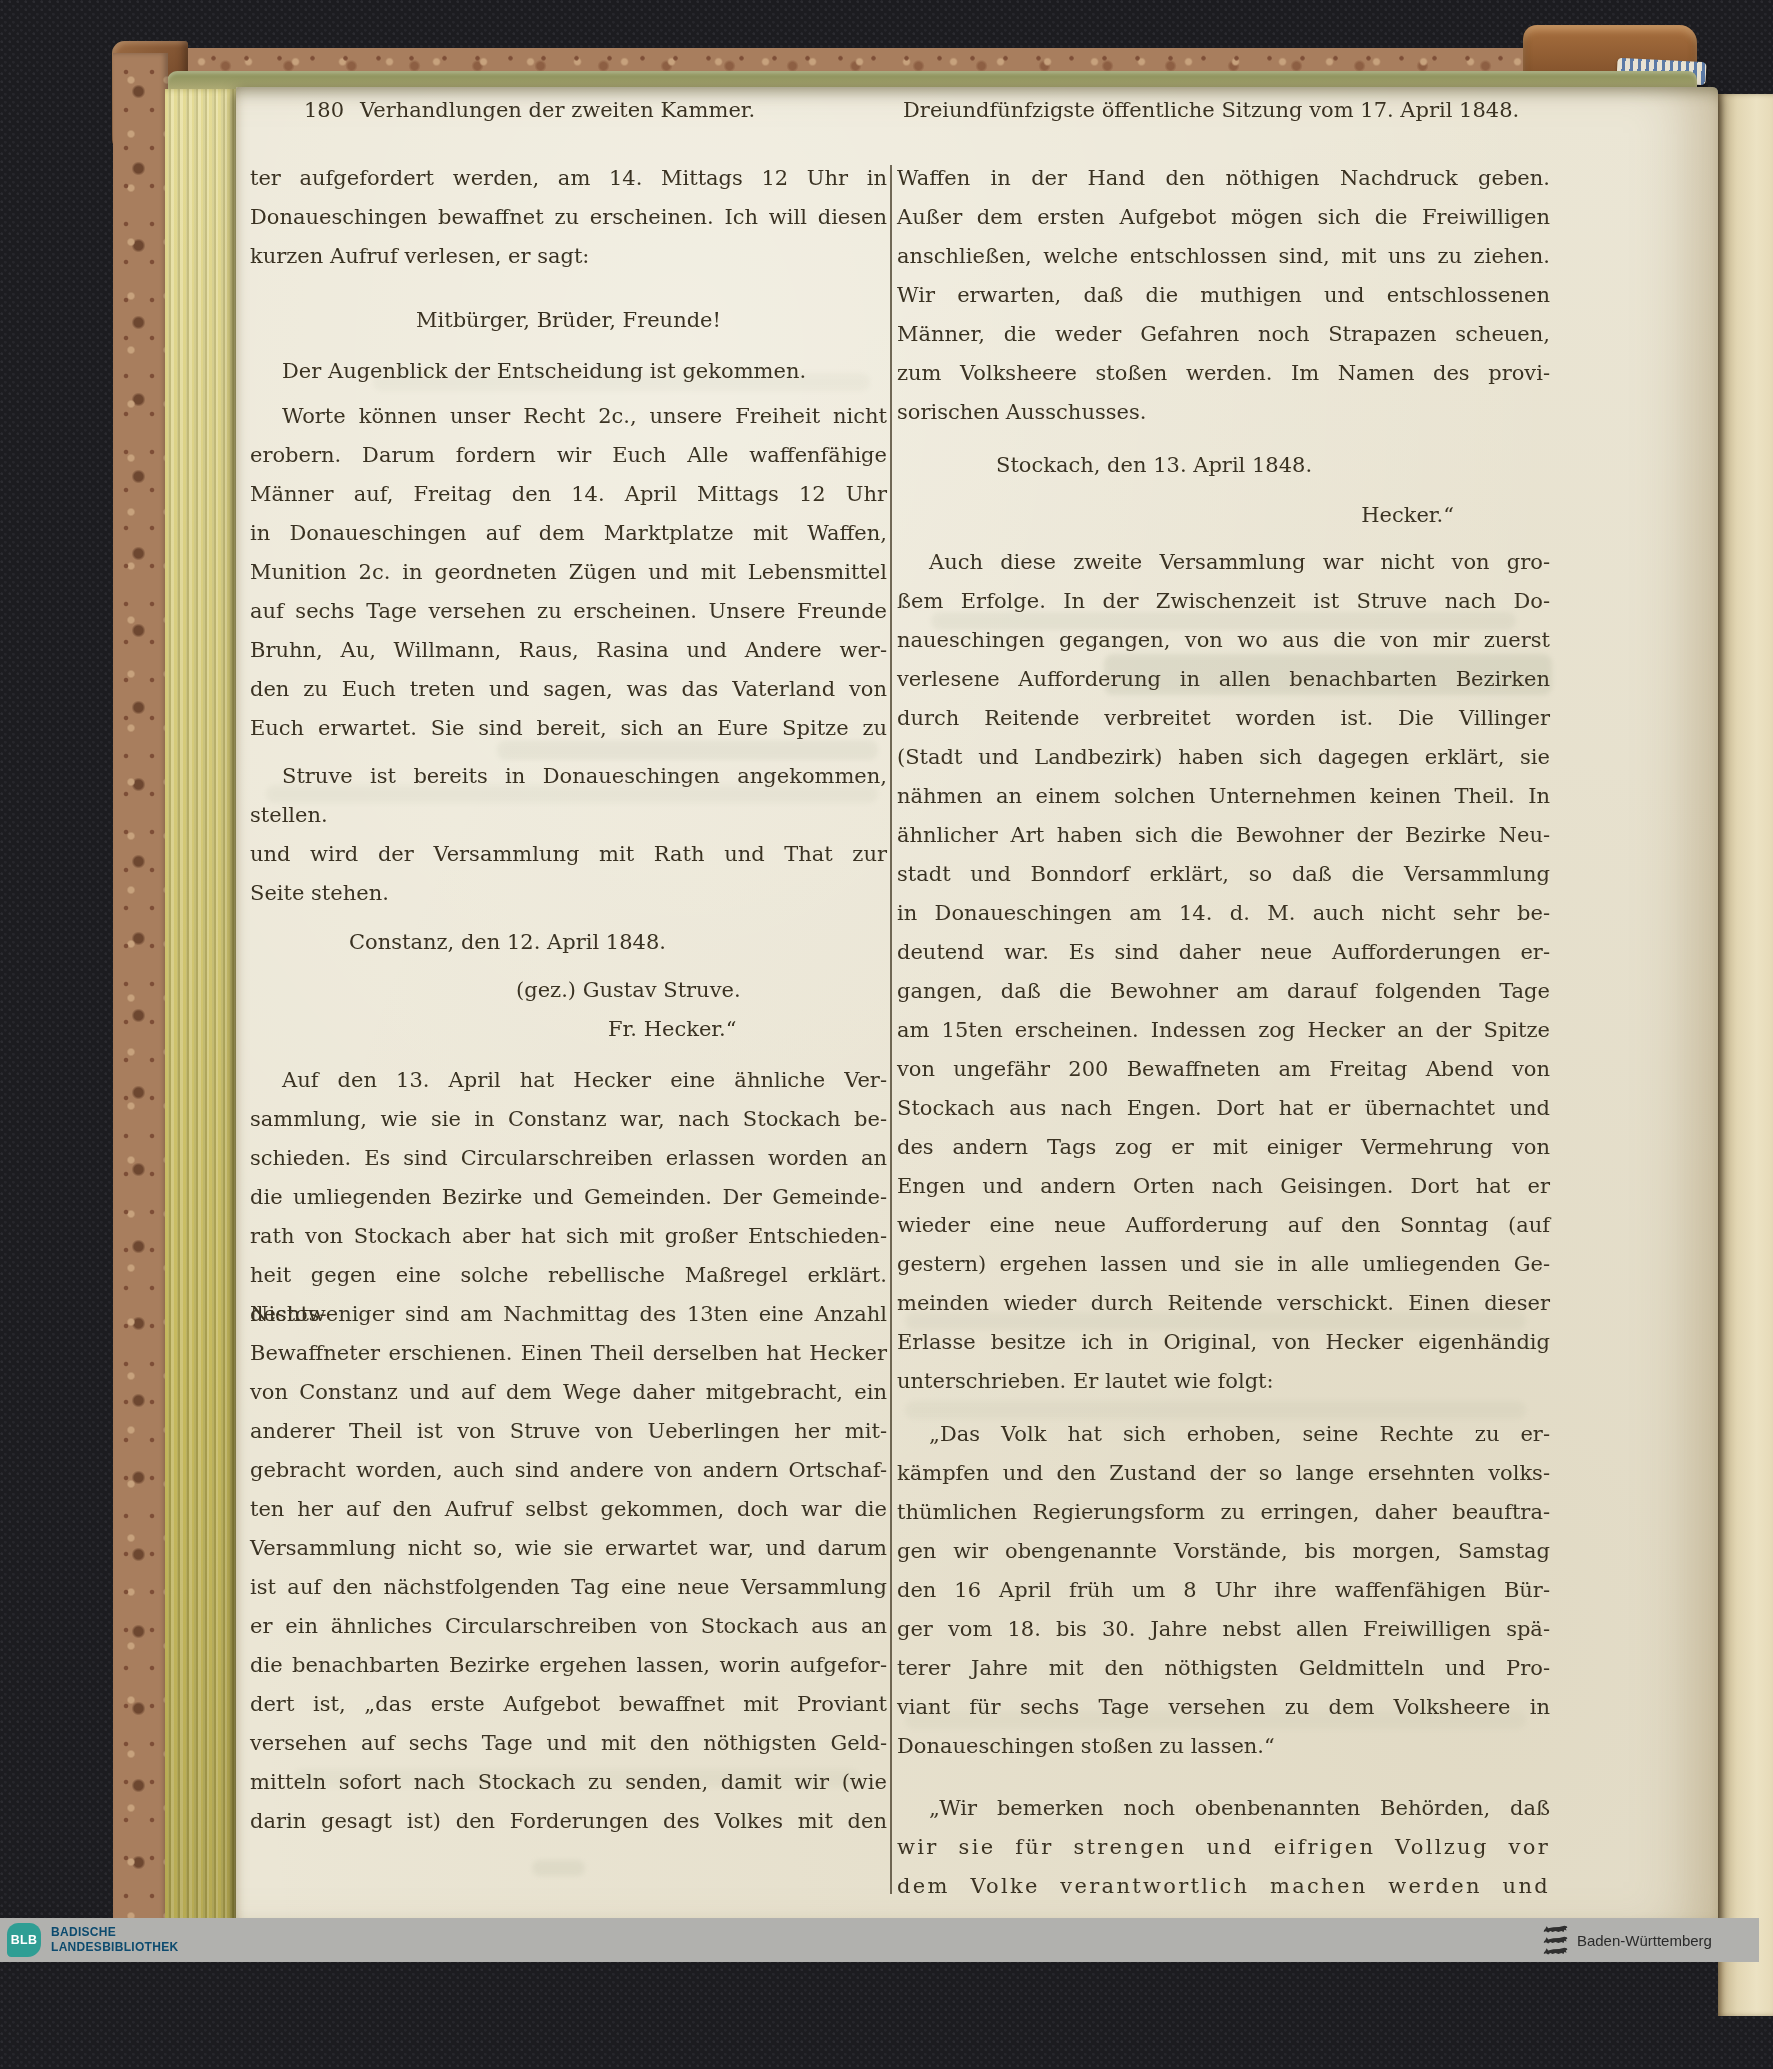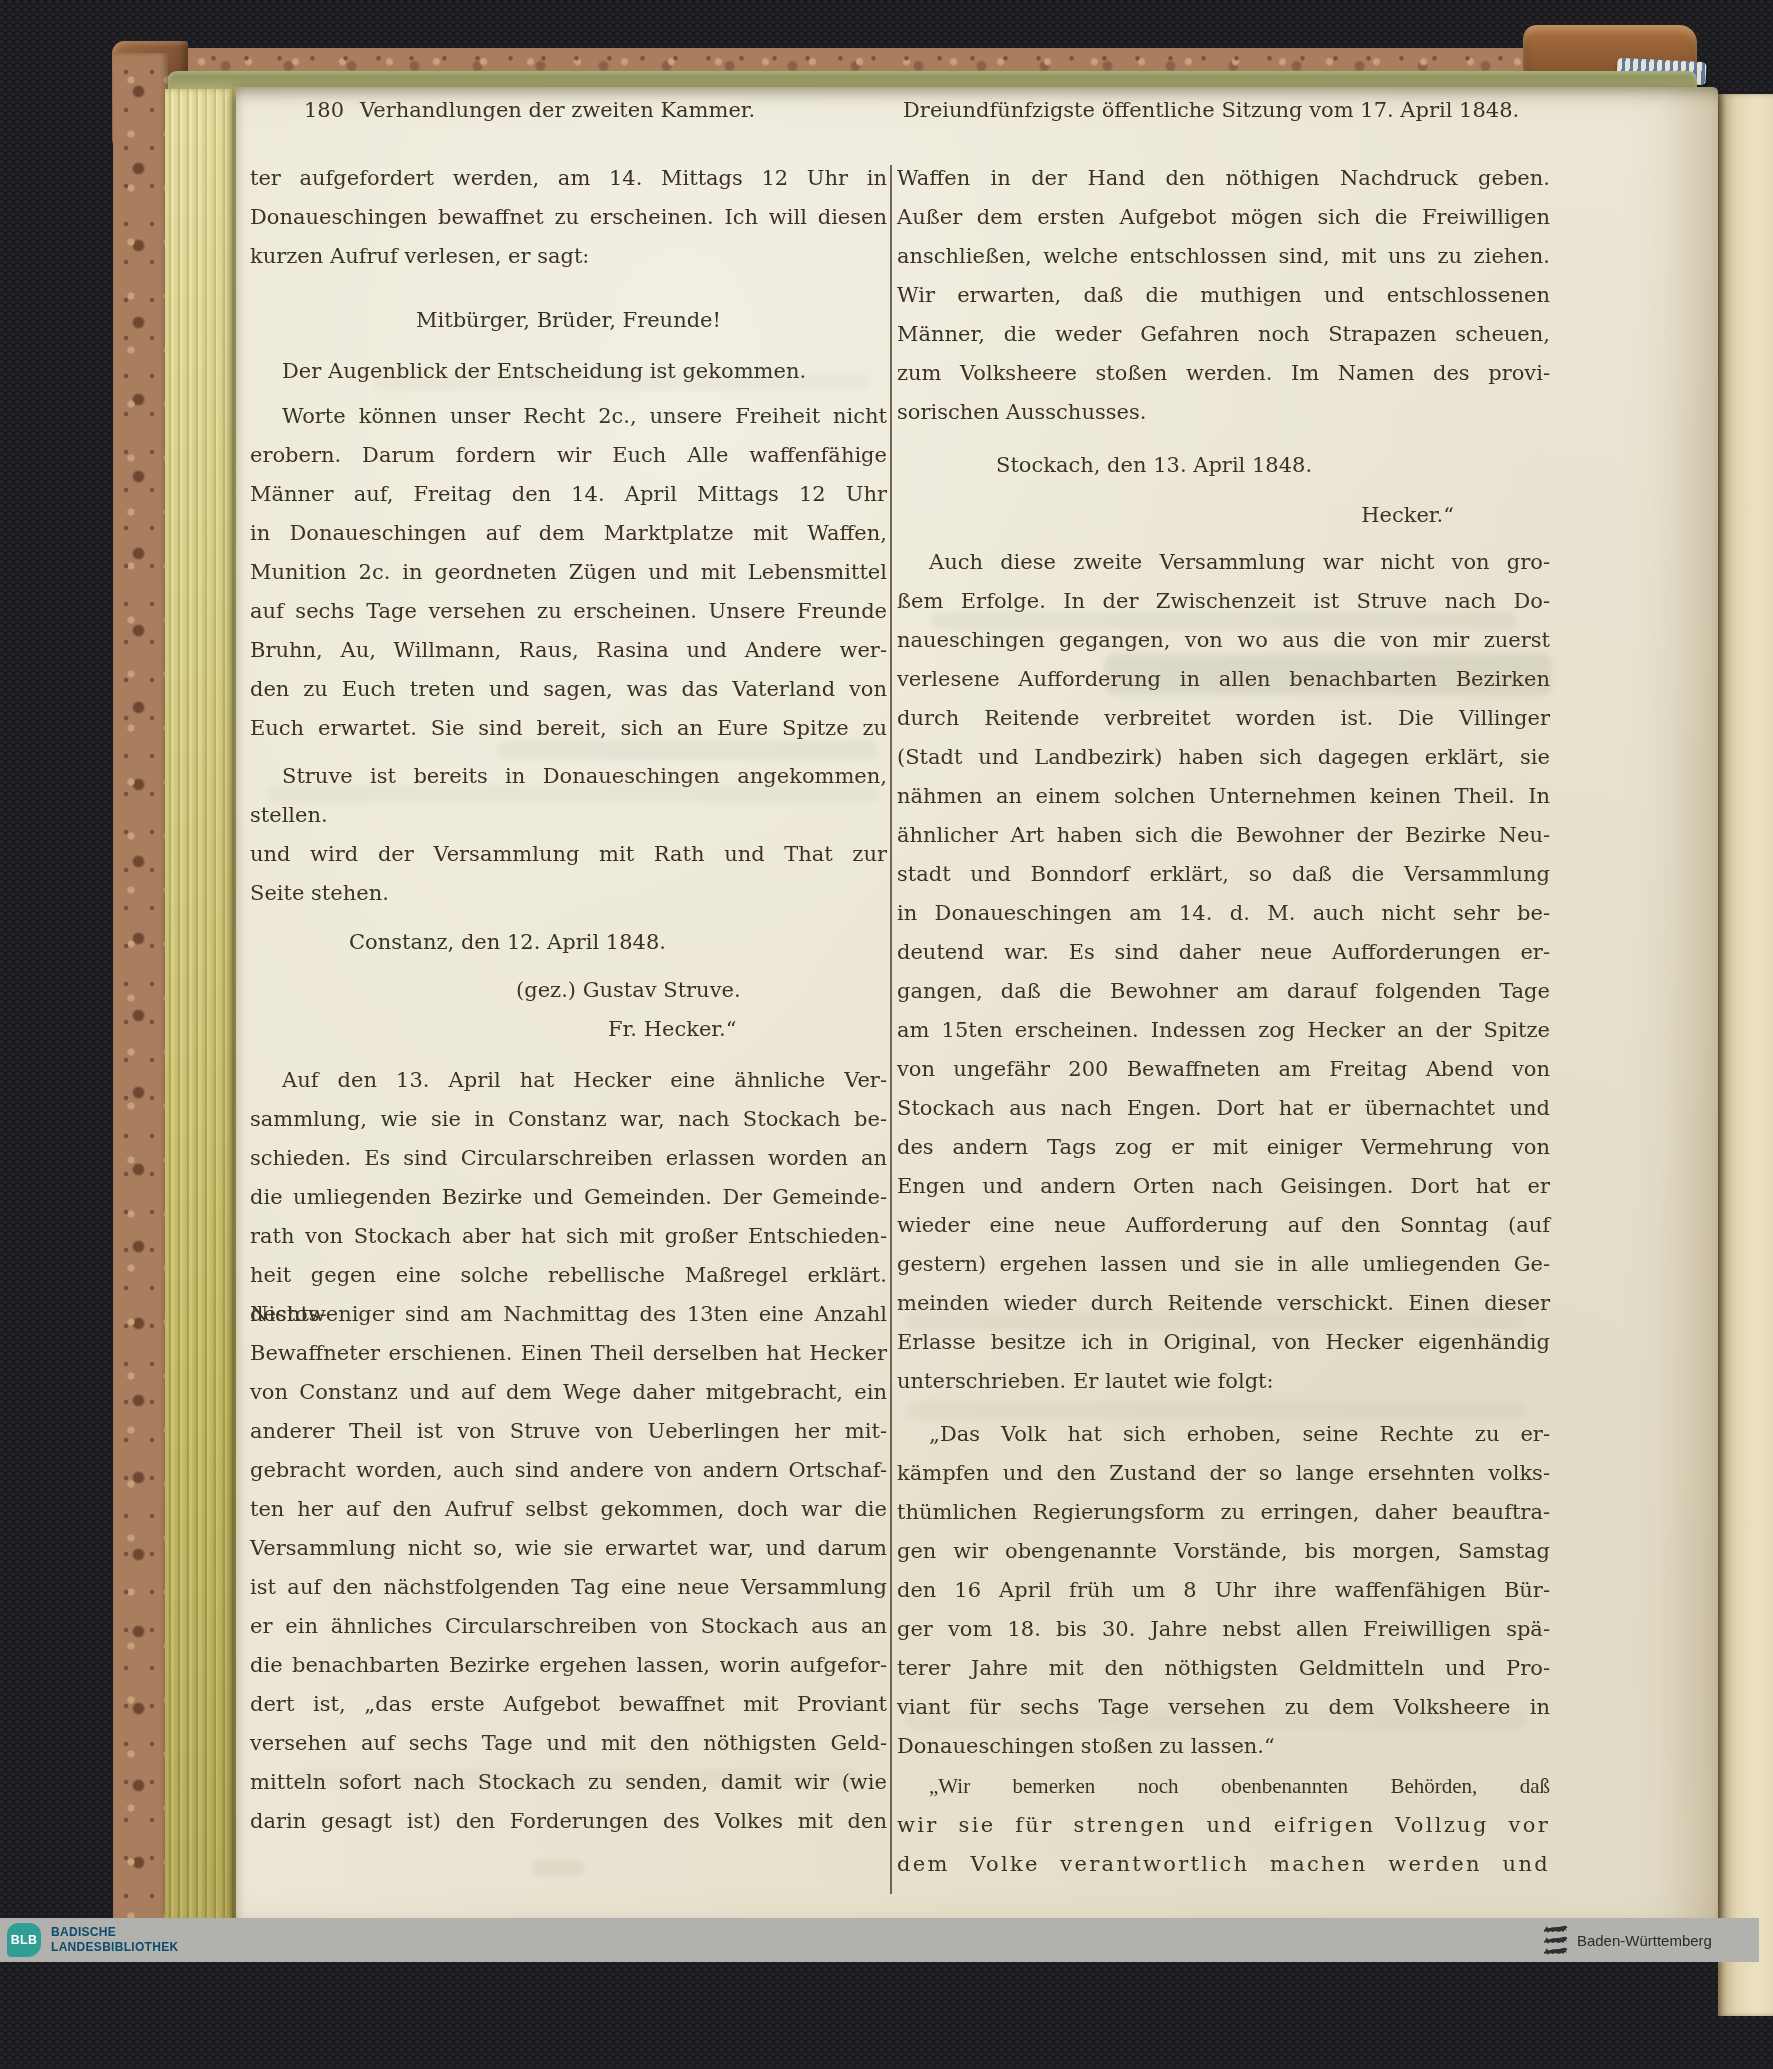--- a/index.html
+++ b/index.html
@@ -237,21 +237,21 @@
         <div class="line a-l">unterschrieben.  Er lautet wie folgt:</div>
         <div class="line a-j ind" style="margin-top: 14px;">„Das Volk hat sich erhoben, seine Rechte zu er-</div>
         <div class="line a-j">kämpfen und den Zustand der so lange ersehnten volks-</div>
         <div class="line a-j">thümlichen Regierungsform zu erringen, daher beauftra-</div>
         <div class="line a-j">gen wir obengenannte Vorstände, bis morgen, Samstag</div>
         <div class="line a-j">den 16 April früh um 8 Uhr ihre waffenfähigen Bür-</div>
         <div class="line a-j">ger vom 18. bis 30. Jahre nebst allen Freiwilligen spä-</div>
         <div class="line a-j">terer Jahre mit den nöthigsten Geldmitteln und Pro-</div>
         <div class="line a-j">viant für sechs Tage versehen zu dem Volksheere in</div>
         <div class="line a-l">Donaueschingen stoßen zu lassen.“</div>
-        <div class="line a-j ind" style="margin-top: 1px; font-family: Liberation Serif, serif;">„Wir bemerken noch obenbenannten Behörden, daß</div>
+        <div class="line a-j ind" style="margin-top: 23px;">„Wir bemerken noch obenbenannten Behörden, daß</div>
         <div class="line a-j lsp">wir sie für strengen und eifrigen Vollzug vor</div>
         <div class="line a-j lsp">dem Volke verantwortlich machen werden und</div>
       </div>
   </div>
 
   <div class="footer-bar">
     <div class="blb-logo">
       <span>BLB</span>
     </div>
     <div class="blb-name">

